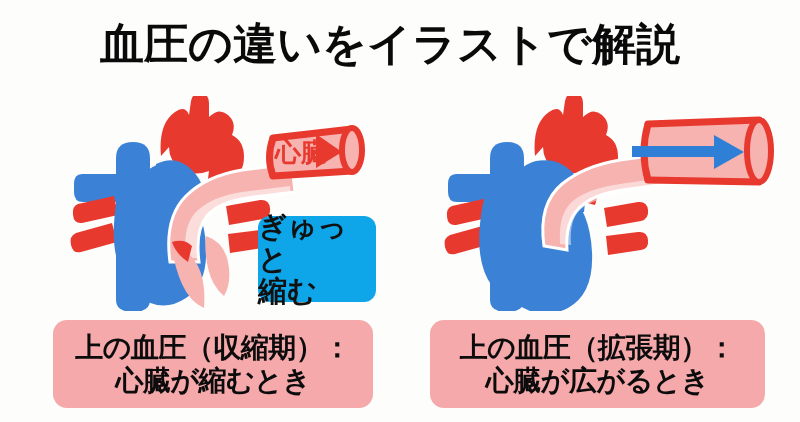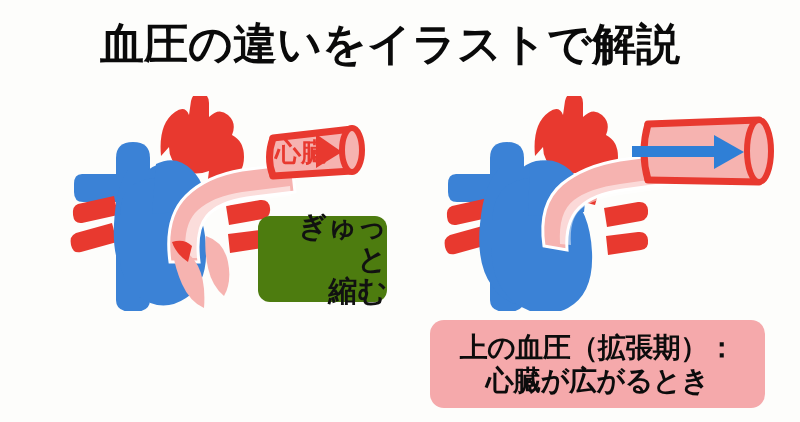--- a/index.html
+++ b/index.html
@@ -52,31 +52,30 @@
     left: 12px;
     top: 0;
     width: 390px;
     height: 215px;
   }
   .illus svg { display: block; width: 390px; height: 215px; }
 
   
   .callout {
     position: absolute;
-    background: #4d7c0f;
+    background: #0ea5e9;
     border-radius: 12px;
     color: #111;
     font-weight: 700;
-    text-align: right;
+    text-align: left;
     line-height: 1.12;
     display: flex;
     align-items: center;
     justify-content: center;
     white-space: pre-line;
-    padding-left: 11px;
   }
   #callout-left {
     left: 250px;
     top: 120px;
     width: 118px;
     height: 86px;
     font-size: 29px;
   }
   #callout-right {
     left: 233px;
@@ -199,20 +198,22 @@
 
         <g>
           <path d="M296 38 L322 56 L296 72 Z" fill="#e8392f"></path>
         </g>
       </svg>
     </div>
 
     <div class="callout" id="callout-left">ぎゅっと
 縮む</div>
 
+    <div class="caption" id="caption-left">上の血圧（収縮期）：
+心臓が縮むとき</div>
   </div>
 
   <div class="panel" id="panel-right">
 
     <div class="illus">
       <svg viewBox="0 0 390 215" xmlns="http://www.w3.org/2000/svg">
 
         <g>
           <path d="M76 62 q0-16 17-16 q17 0 17 16 l0 142 q0 12 -17 12 q-17 0 -17 -12 Z" fill="#3b82d6"></path>
         </g>

